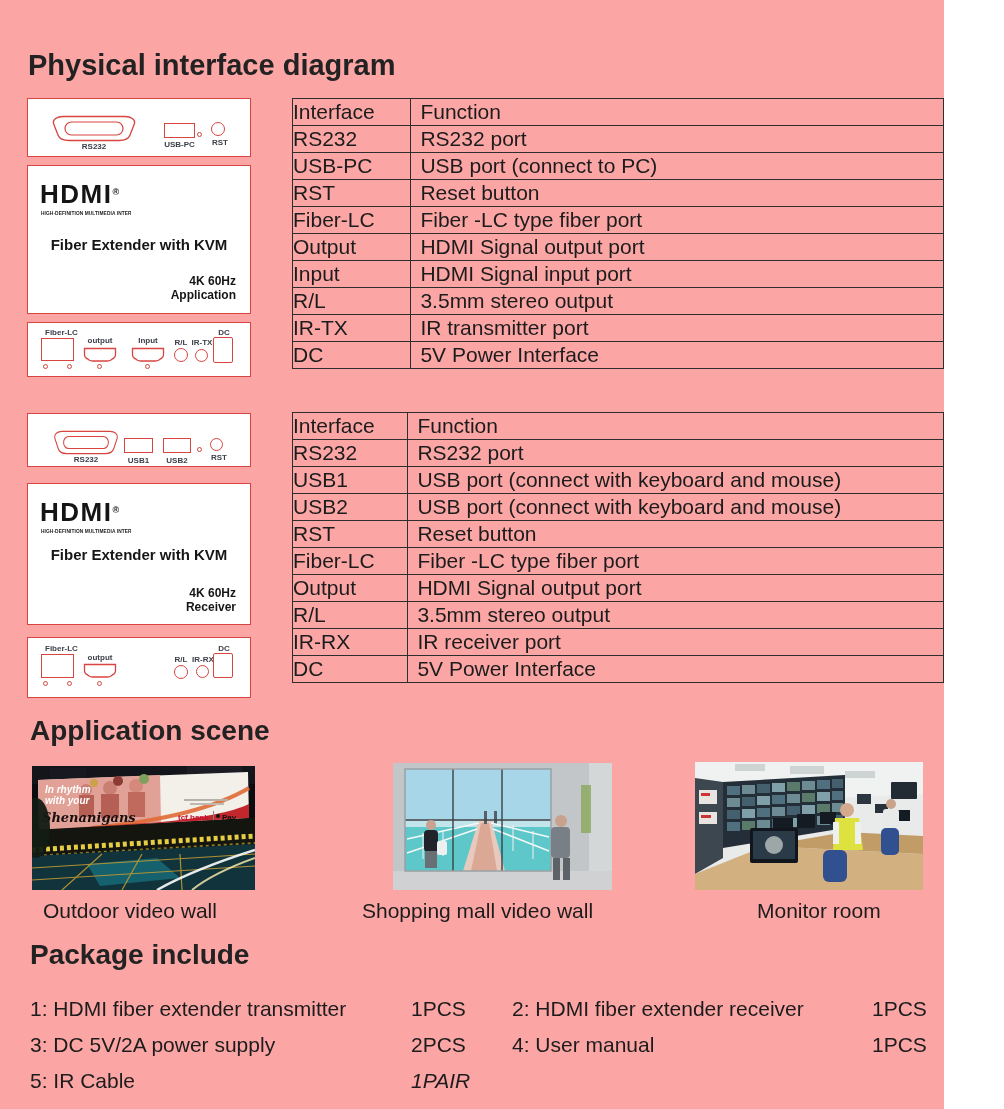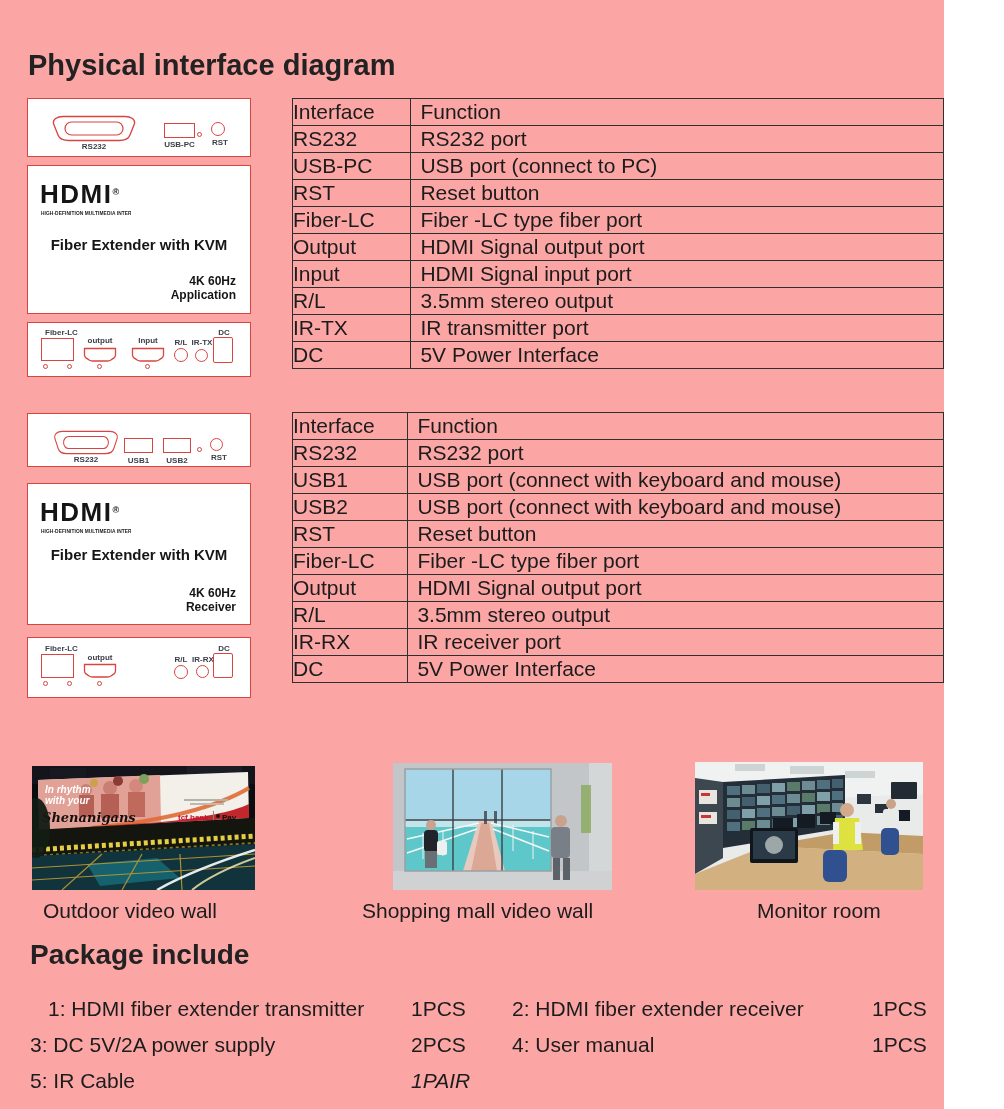--- a/index.html
+++ b/index.html
@@ -218,20 +218,21 @@
           <td class="c1">IR-RX</td>
           <td class="c2">IR receiver port</td>
         </tr>
       <tr>
           <td class="c1">DC</td>
           <td class="c2">5V Power Interface</td>
         </tr>
     </tbody>
   </table>
 
+  <div class="h-title" style="left:30px;top:717px;font-size:28px;">Application scene</div>
 
   <div class="photo" style="left:32px;top:766px;width:223px;height:124px;">
     <svg viewBox="0 0 223 124">
       <rect width="223" height="124" fill="#0b0c10"></rect>
       <rect x="0" y="0" width="223" height="18" fill="#14151b"></rect>
       <rect x="155" y="0" width="55" height="14" fill="#1b1c24"></rect>
       <rect x="18" y="2" width="36" height="12" fill="#181920"></rect>
       <polygon points="6,14 216,6 217,52 7,64" fill="#f3efe9"></polygon>
       <polygon points="6,14 128,9 129,56 7,64" fill="#e2a197"></polygon>
       <circle cx="78" cy="22" r="7" fill="#c97f74"></circle>
@@ -383,21 +384,21 @@
       <rect x="186" y="66" width="18" height="27" rx="5" fill="#31508f"></rect>
     </svg>
   </div>
 
   <div class="caption" style="left:43px;top:899px;">Outdoor video wall</div>
   <div class="caption" style="left:362px;top:899px;">Shopping mall video wall</div>
   <div class="caption" style="left:757px;top:899px;">Monitor room</div>
 
   <div class="h-title" style="left:30px;top:941px;font-size:28px;">Package include</div>
 
-  <div class="pkg-text" style="left:48px;top:997px;text-align:center;">1: HDMI fiber extender transmitter</div>
+  <div class="pkg-text" style="left:30px;top:997px;text-align:center;">1: HDMI fiber extender transmitter</div>
   <div class="pkg-text" style="left:411px;top:997px;">1PCS</div>
   <div class="pkg-text" style="left:30px;top:1033px;">3: DC 5V/2A power supply</div>
   <div class="pkg-text" style="left:411px;top:1033px;">2PCS</div>
   <div class="pkg-text" style="left:30px;top:1069px;">5: IR Cable</div>
   <div class="pkg-text" style="left:411px;top:1069px;font-style:italic;">1PAIR</div>
 
   <div class="pkg-text" style="left:512px;top:997px;">2: HDMI fiber extender receiver</div>
   <div class="pkg-text" style="left:872px;top:997px;">1PCS</div>
   <div class="pkg-text" style="left:512px;top:1033px;">4: User manual</div>
   <div class="pkg-text" style="left:872px;top:1033px;">1PCS</div>

